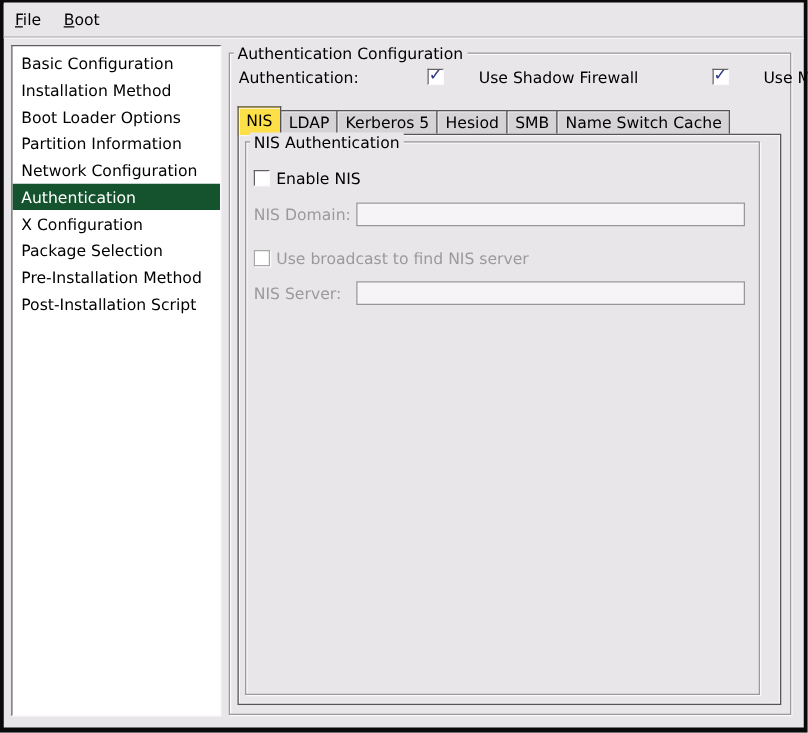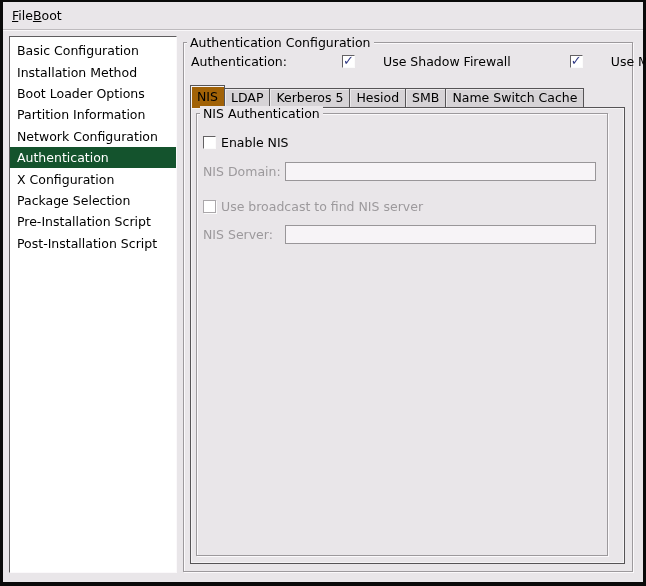--- a/index.html
+++ b/index.html
@@ -9,21 +9,21 @@
     font-size:12.5px;color:#000;background:#000;
   }
   .app{
     position:absolute;inset:0;
     border:2px solid #0a0a0a;border-bottom-width:4px;border-left-width:3px;border-right-width:3px;
     background:#e9e6e9;
   }
   
   .menubar{
     position:absolute;left:0;top:0;right:0;height:27px;
-    display:flex;align-items:center;padding-left:9px;
+    display:flex;align-items:center;gap:18px;padding-left:9px;
     border-bottom:1px solid #bdbabd;box-shadow:0 1px 0 #f9f7f9;
   }
   .menu-item{display:inline-block;cursor:default;}
   .menu-item::first-letter{text-decoration:underline;}
   
   .sidebar{
     position:absolute;left:6px;top:34px;width:168px;height:537px;
     background:#ffffff;box-sizing:border-box;
     border:1px solid;border-color:#5f5d5f #fbf9fb #fbf9fb #5f5d5f;
     padding-top:3px;overflow:hidden;
@@ -68,21 +68,21 @@
     position:absolute;left:0;top:0;right:0;height:23px;
     display:flex;align-items:flex-end;
   }
   .tab{
     box-sizing:border-box;padding:0 6px;height:19px;line-height:18px;
     background:#d6d3d6;border:1px solid #565456;border-bottom:none;
     box-shadow:inset 1px 1px 0 #eceaec;margin-left:-1px;white-space:nowrap;
     position:relative;z-index:1;
   }
   .tab.active{
-    height:23px;line-height:22px;background:#a16207;
+    height:23px;line-height:22px;background:#fde047;
     box-shadow:inset 1px 1px 0 #f6f4f6;margin-left:0;
     z-index:3;margin-bottom:-1px;
   }
   .panel{
     position:absolute;left:0;top:23px;right:0;bottom:0;
     background:#e9e6e9;box-sizing:border-box;
     border:1px solid #565456;
     box-shadow:inset 0 0 0 1px #f6f4f6;
     z-index:2;
   }
@@ -113,21 +113,21 @@
 
   <div class="sidebar">
     <div class="side-item">Basic Configuration</div>
     <div class="side-item">Installation Method</div>
     <div class="side-item">Boot Loader Options</div>
     <div class="side-item">Partition Information</div>
     <div class="side-item">Network Configuration</div>
     <div class="side-item sel">Authentication</div>
     <div class="side-item">X Configuration</div>
     <div class="side-item">Package Selection</div>
-    <div class="side-item">Pre-Installation Script</div>
+    <div class="side-item">Pre-Installation Method</div>
     <div class="side-item">Post-Installation Script</div>
   </div>
 
   <div class="frame" style="left:180px;top:40px;width:450px;height:530px;">
     <span class="frame-title">Authentication Configuration</span>
 
     <div class="auth-row">
       <span>Authentication:</span>
       <span class="gap-a"></span>
       <span class="checkbox on"></span>

